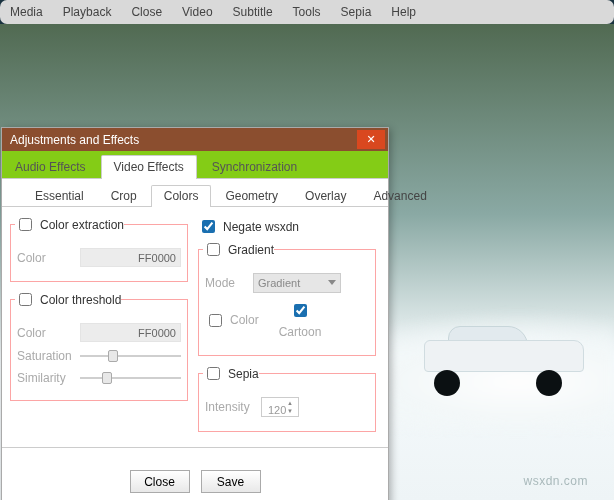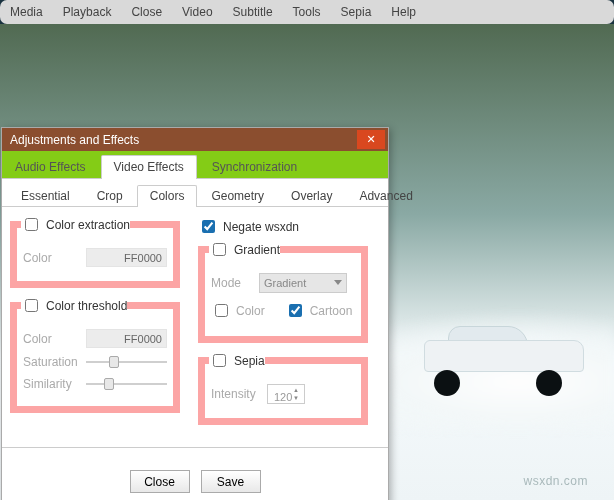--- a/index.html
+++ b/index.html
@@ -19,27 +19,27 @@
 
   .dlg { position:absolute; top:127px; left:1px; width:388px; background:#fff; border:1px solid #aaa; box-shadow:2px 2px 8px rgba(0,0,0,0.3);}
   .dlg-title { height:23px; background:#8b4e2f; color:#fff; font-size:12px; display:flex; align-items:center; padding-left:8px; position:relative;}
   .dlg-close { position:absolute; right:3px; top:2px; width:28px; height:19px; background:#d9481f; color:#fff; font-size:11px; display:flex; align-items:center; justify-content:center; cursor:pointer;}
 
   .tabs { display:flex; border-bottom:1px solid #ccc; background:#84cc16; padding-top:4px; }
   .tab { font-size:12px; padding:4px 12px 5px; color:#444; cursor:pointer; border:1px solid transparent; border-bottom:none; margin-right:2px; margin-bottom:-1px; }
   .tab.active { background:#fff; border-color:#ccc; border-radius:2px 2px 0 0; }
   .tab:not(.active){ color:#555; }
 
-  .subtabs { display:flex; border-bottom:1px solid #ccc; padding:6px 6px 0 6px; background:#fff;}
+  .subtabs { display:flex; border-bottom:1px solid #ccc; padding:6px 6px 0 20px; background:#fff;}
   .subtab { font-size:12px; padding:3px 12px 4px; color:#444; cursor:pointer; border:1px solid transparent; border-bottom:none; margin-right:1px; margin-bottom:-1px;}
   .subtab.active { background:#fff; border-color:#ccc; border-radius:2px 2px 0 0;}
 
   .panel { padding:8px 8px 4px 8px; display:flex; gap:6px; font-size:12px; color:#333; min-height:240px;}
   .col { flex:1; }
-  fieldset.group { border:7px solid #fca5a5; margin:0 12px 8px 0; padding:6px 6px 8px 6px;}
+  fieldset.group { border:1px solid #fca5a5; margin:0 4px 8px 0; padding:6px 6px 8px 6px;}
   fieldset.group legend { padding:0; margin-left:-2px; font-size:12px;}
   .chk { display:flex; align-items:center; gap:5px; font-size:12px; margin:2px 0; }
   .chk input[type=checkbox]{ width:13px; height:13px; accent-color:#1a6fb0;}
   .row { display:flex; align-items:center; gap:8px; margin:6px 0;}
   .lbl { width:55px; color:#888; font-size:12px;}
   .txtbox { flex:1; height:19px; background:#ececec; border:1px solid #e4e4e4; font-size:11px; text-align:left; padding-right:4px; color:#666; display:flex; align-items:center; justify-content:flex-end;}
   .slider-wrap { flex:1; height:16px; position:relative; }
   .slider-track { position:absolute; left:0; right:0; top:7px; height:2px; background:#cfcfcf;}
   .slider-thumb { position:absolute; top:2px; width:10px; height:12px; background:#e8e8e8; border:1px solid #aaa; border-radius:2px;}
   .disabled { color:#aaa; }
@@ -155,21 +155,21 @@
           <div class="combo">
             <span>Gradient</span>
             <span class="arrow"></span>
           </div>
         </div>
         <div class="row">
           <label class="chk disabled">
             <input type="checkbox" style="">
             <span>Color</span>
           </label>
-          <label class="chk disabled" style="margin-left:12px;">
+          <label class="chk disabled" style="margin-left:12px;flex-direction:column;">
             <input type="checkbox" checked="" style="">
             <span>Cartoon</span>
           </label>
         </div>
       </fieldset>
 
       <fieldset class="group">
         <legend class="chk">
           <input type="checkbox" style="">
           <span>Sepia</span>

